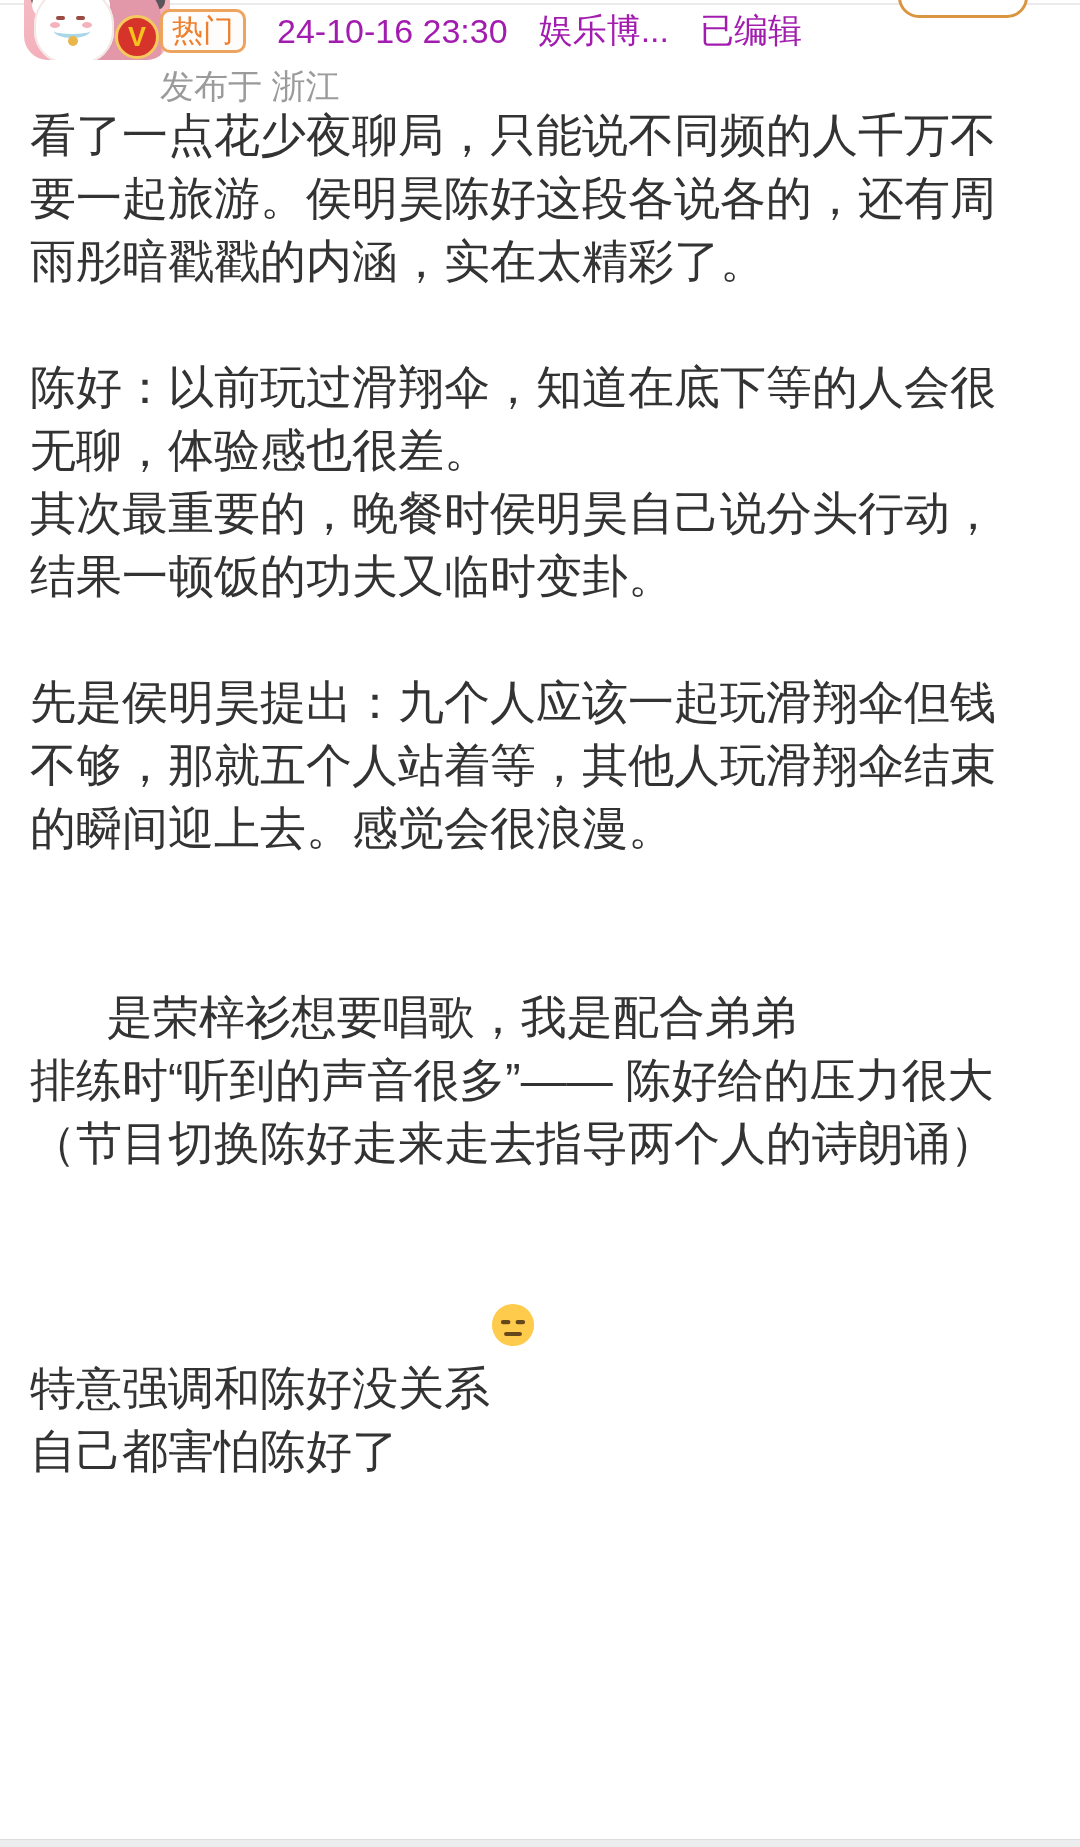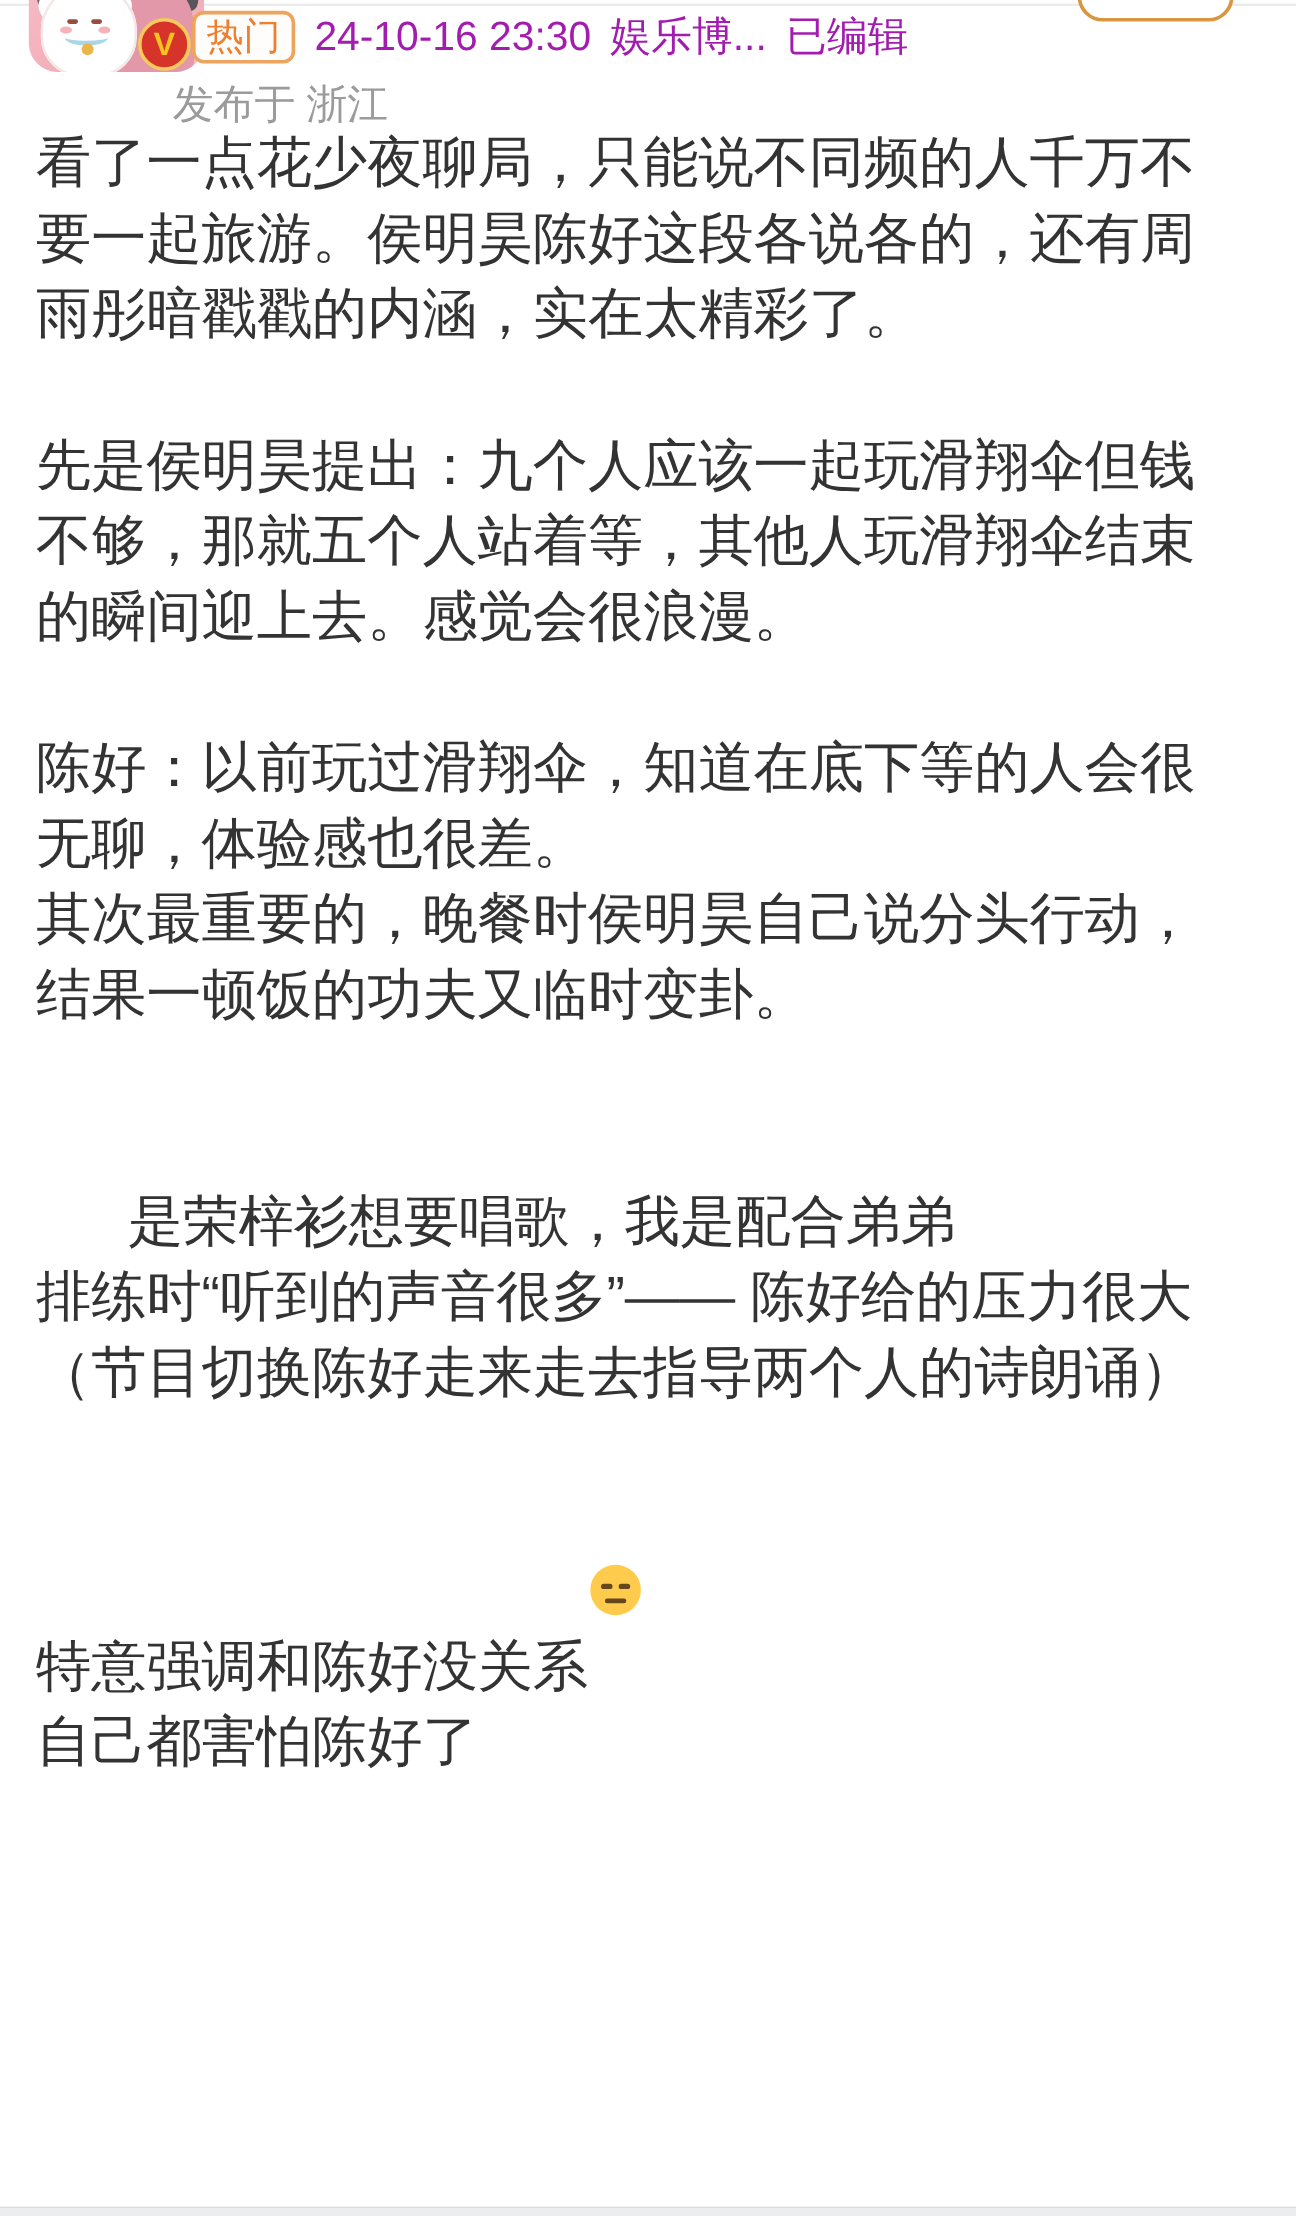--- a/index.html
+++ b/index.html
@@ -48,31 +48,31 @@
   
   .follow-remnant {
     position: absolute; left: 898px; top: -30px;
     width: 124px; height: 42px; border-radius: 21px;
     border: 3px solid #d9953f; background: #ffffff;
     z-index: 3;
   }
   
   .meta-row1 {
     position: absolute; left: 160px; top: 8px;
-    display: flex; align-items: center; gap: 16px;
+    display: flex; align-items: center; gap: 31px;
     z-index: 2; white-space: nowrap;
   }
   .hot-badge {
     color: #ED7F2E; border: 3px solid #eda45e; border-radius: 10px;
     font-size: 31px; line-height: 38px; padding: 0 9px;
     background: #fffdfb;
   }
   .meta-text { color: #a21caf; font-size: 34px; }
   .meta-row2 {
-    position: absolute; left: 144px; top: 64px;
+    position: absolute; left: 160px; top: 64px;
     color: #9b9b9b; font-size: 34px; z-index: 2; white-space: nowrap;
   }
   
   .content {
     position: absolute; left: 30px; right: 30px; top: 104px;
     color: #333333; font-size: 46px; line-height: 63px;
     z-index: 1;
   }
   .para { white-space: pre-wrap; margin: 0 16px 63px 0; }
   .para:last-child { margin-bottom: 0; }
@@ -117,23 +117,23 @@
     <span class="hot-badge">热门</span>
     <span class="meta-text">24-10-16 23:30</span>
     <span class="meta-text">娱乐博...</span>
     <span class="meta-text">已编辑</span>
   </div>
 
   <div class="meta-row2">发布于 浙江</div>
 
   <div class="content">
     <div class="para">看了一点花少夜聊局，只能说不同频的人千万不要一起旅游。侯明昊陈好这段各说各的，还有周雨彤暗戳戳的内涵，实在太精彩了。</div>
-    <div class="para">先是侯明昊提出：九个人应该一起玩滑翔伞但钱不够，那就五个人站着等，其他人玩滑翔伞结束的瞬间迎上去。感觉会很浪漫。</div>
     <div class="para">陈好：以前玩过滑翔伞，知道在底下等的人会很无聊，体验感也很差。
 其次最重要的，晚餐时侯明昊自己说分头行动，结果一顿饭的功夫又临时变卦。</div>
+    <div class="para">先是侯明昊提出：九个人应该一起玩滑翔伞但钱不够，那就五个人站着等，其他人玩滑翔伞结束的瞬间迎上去。感觉会很浪漫。</div>
 
     <div class="para">
       <span>是荣梓衫想要唱歌，我是配合弟弟
 排练时“听到的声音很多”—— 陈好给的压力很大
 （节目切换陈好走来走去指导两个人的诗朗诵）
 特意强调和陈好没关系</span><span class="emoji">
         <svg viewBox="0 0 36 36" width="46" height="46" aria-hidden="true">
           <circle cx="18" cy="18" r="16.5" fill="#FFCB4C"></circle>
           <rect x="8.5" y="14" width="7.5" height="3.4" rx="1.7" fill="#65471B"></rect>
           <rect x="20" y="14" width="7.5" height="3.4" rx="1.7" fill="#65471B"></rect>

